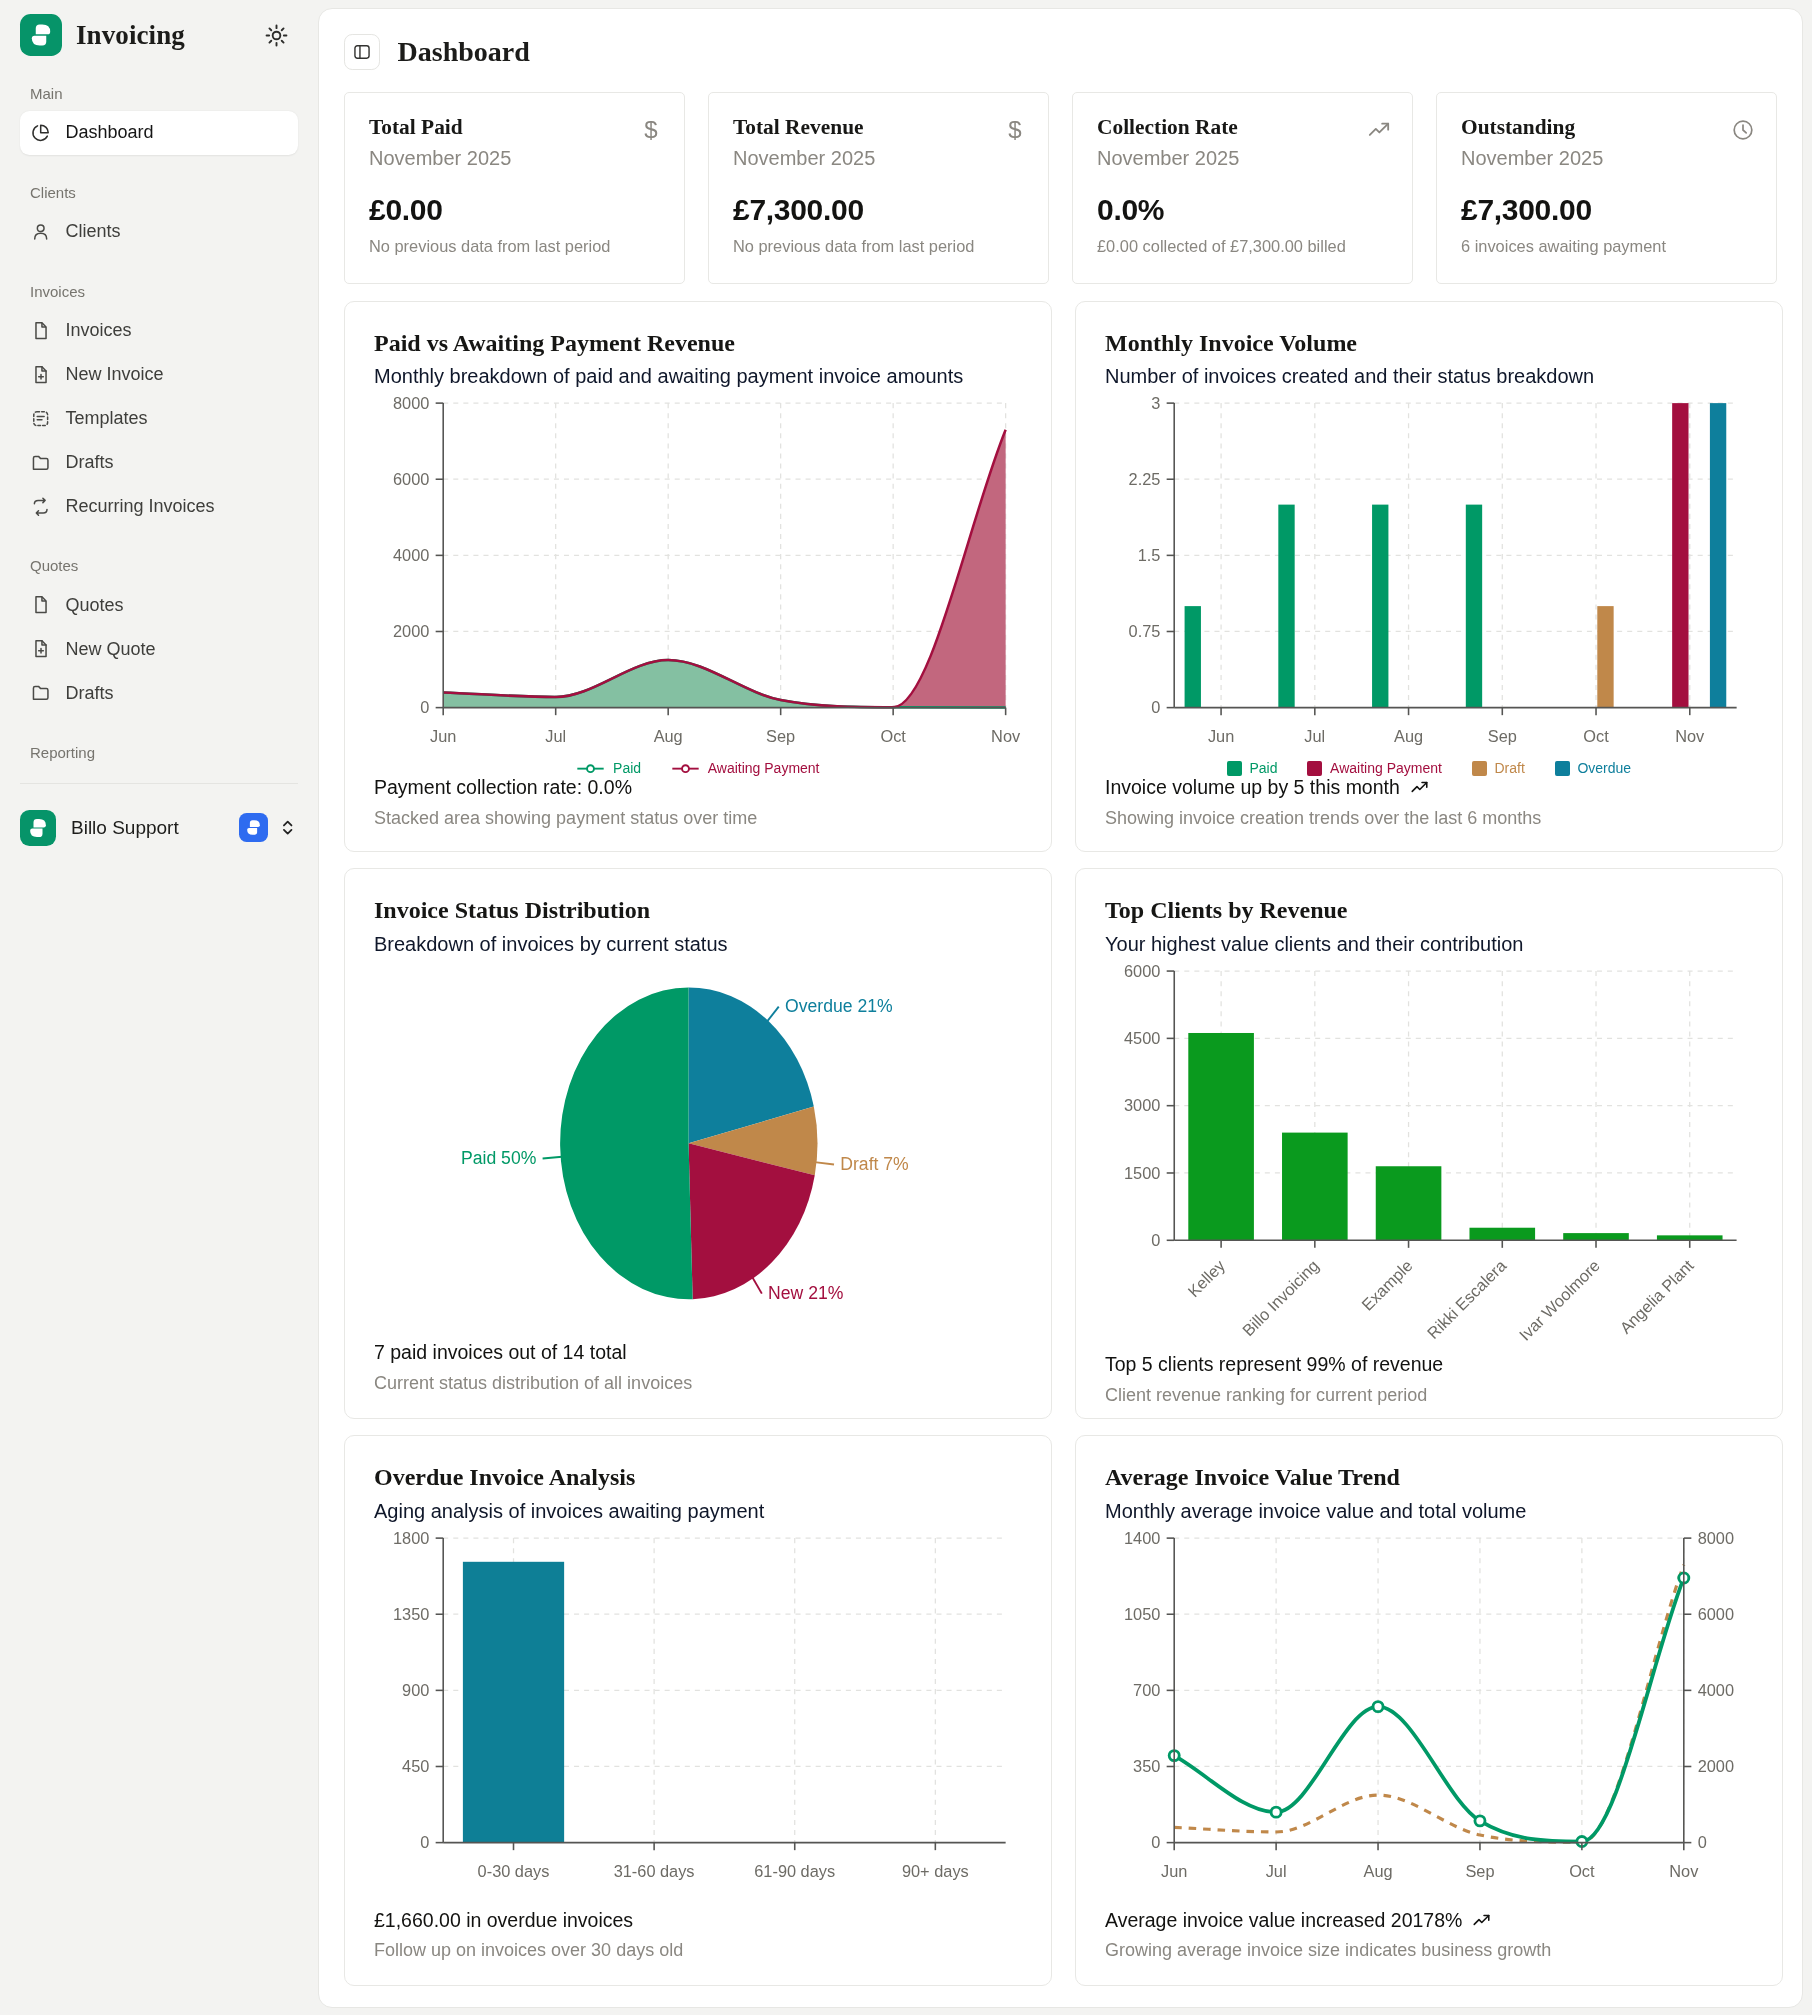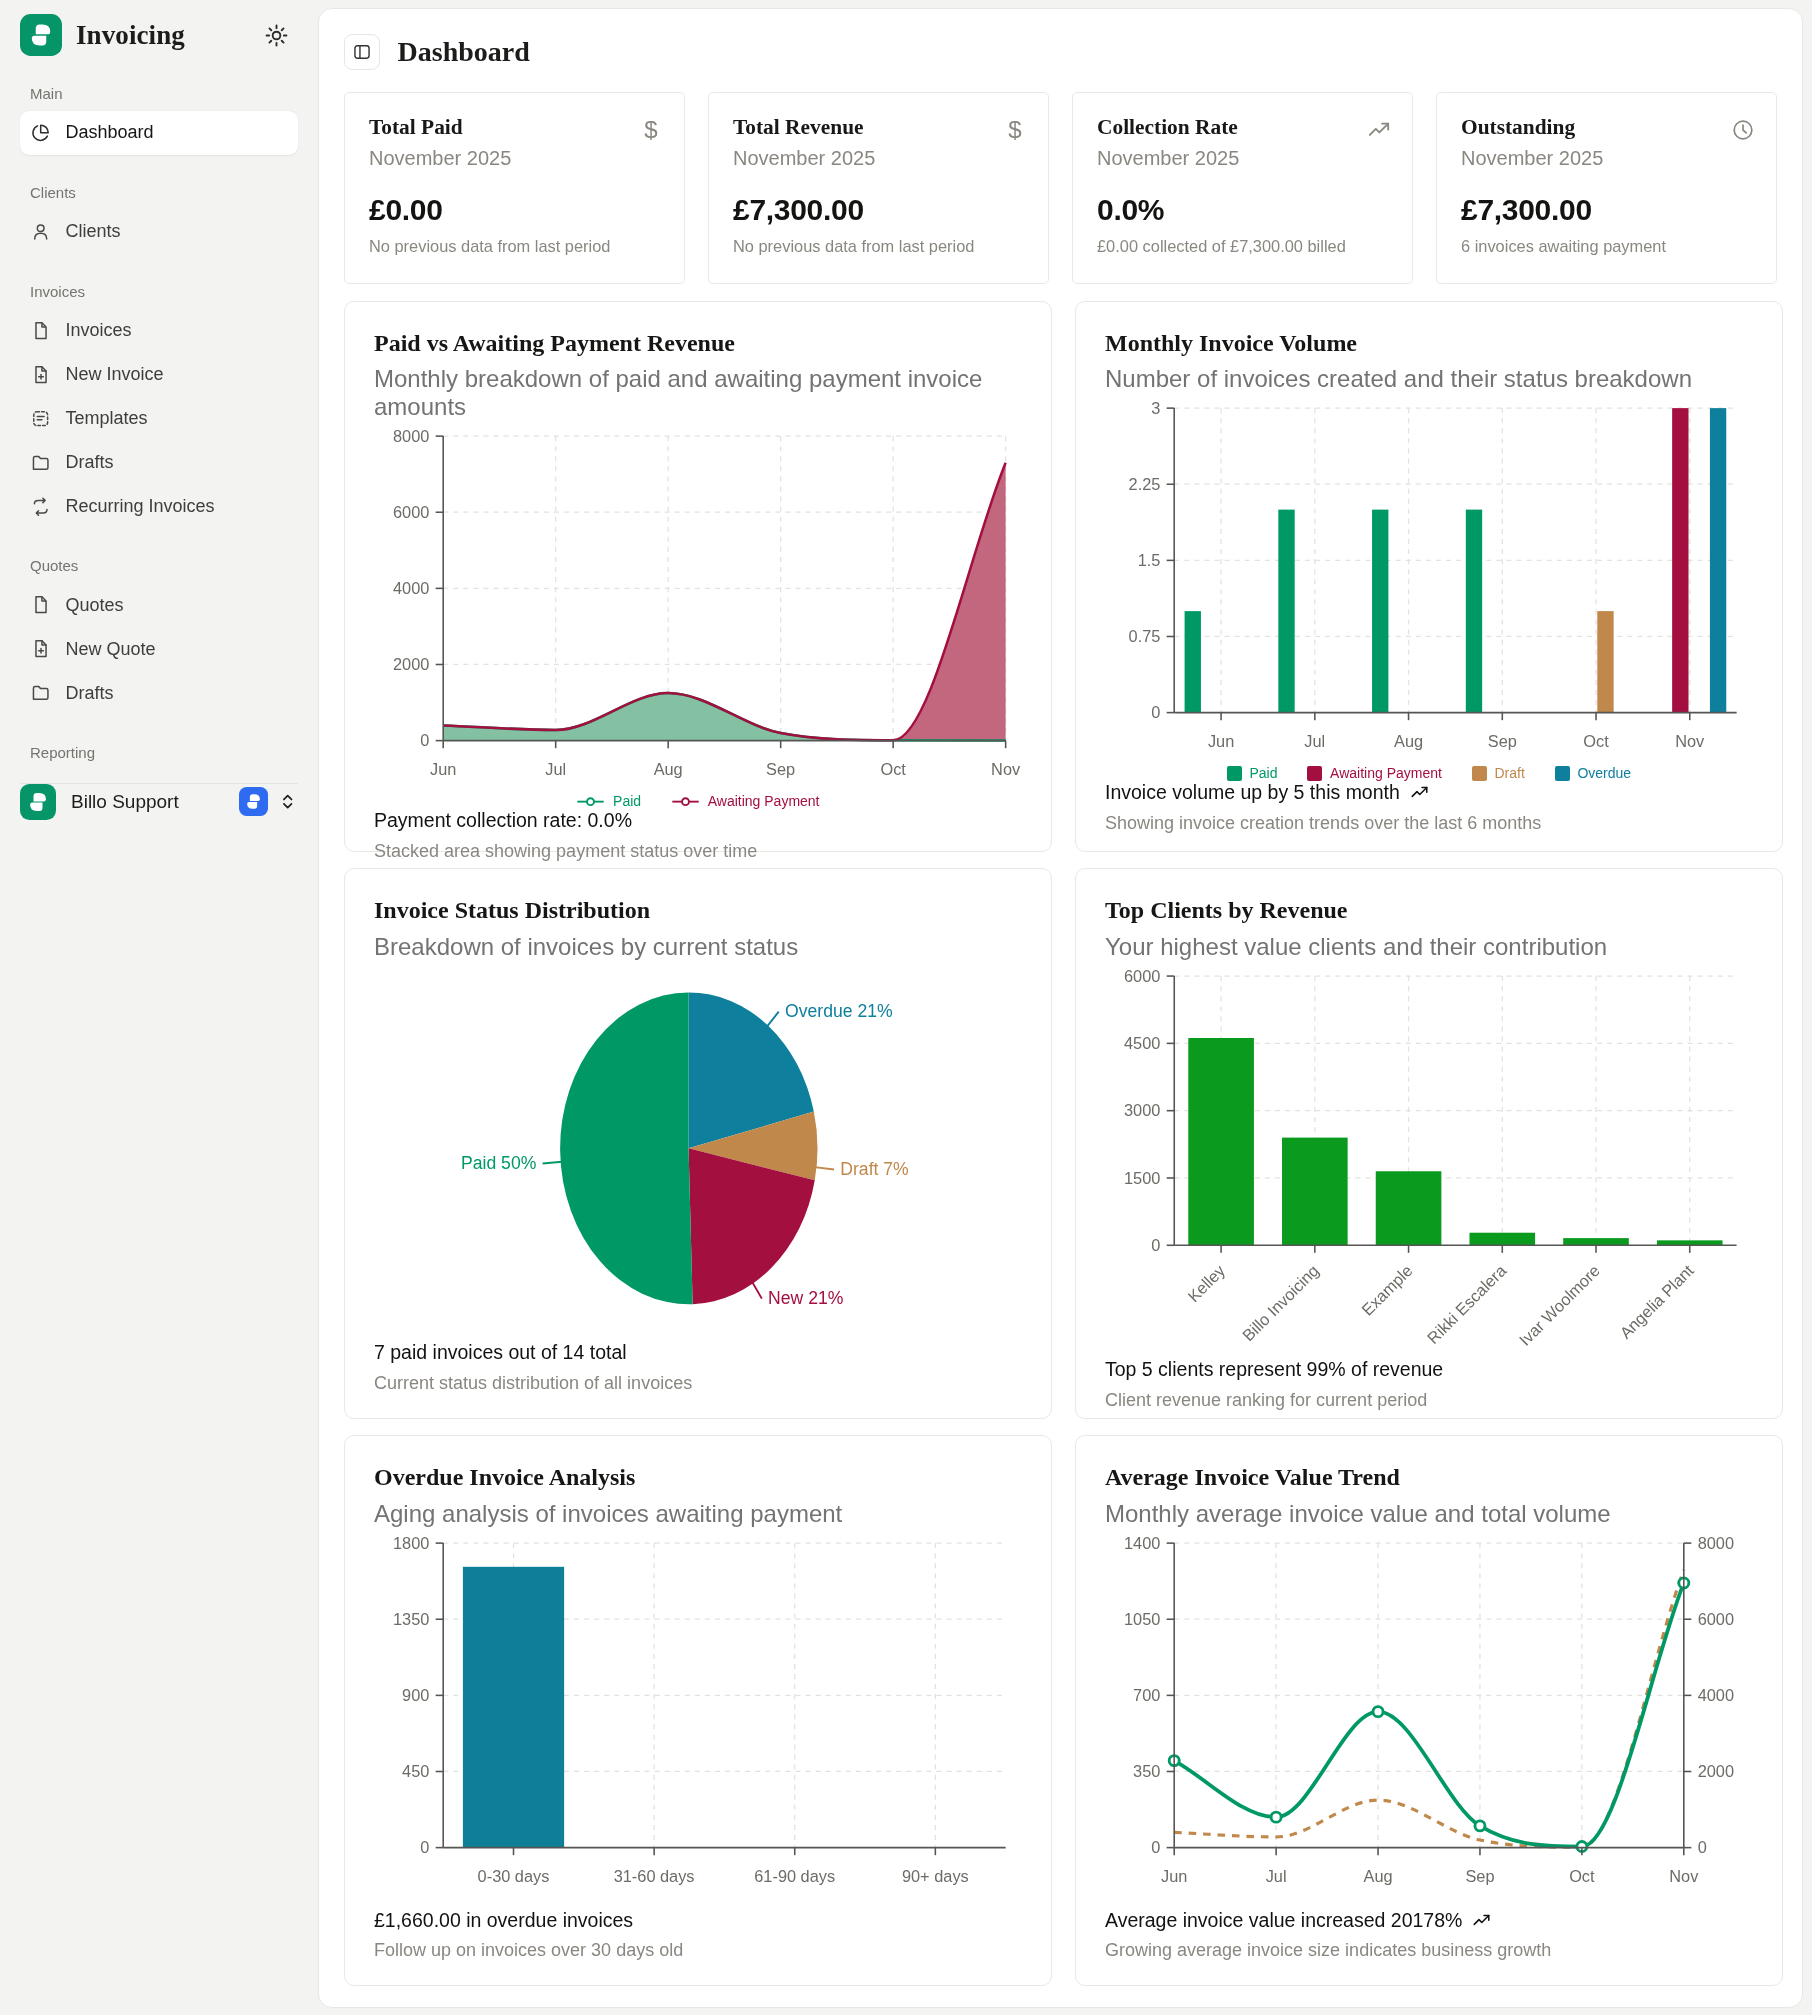--- a/index.html
+++ b/index.html
@@ -13,21 +13,21 @@
   .brand-name { font-family:"Liberation Serif","DejaVu Serif",serif; font-weight:700; font-size:27px; margin-left:14px; letter-spacing:0.1px; }
   .brand-spacer { flex:1; }
   .theme-btn { width:28px; height:28px; display:flex; align-items:center; justify-content:center; cursor:pointer; margin-right:7.6px; }
   .nav-label { font-size:15px; color:#76746e; margin:29px 0 8.8px 10px; }
   .nav-item { display:flex; align-items:center; height:44px; border-radius:9.4px; padding:0 10px; color:#3e3e3b; cursor:pointer; }
   .nav-item .nav-ic { width:21.4px; height:21.4px; flex:none; display:flex; }
   .nav-item .nav-text { font-size:18px; margin-left:14px; white-space:nowrap; }
   .nav-item.active { background:#ffffff; box-shadow:0 0.6px 1.9px rgba(0,0,0,.07); color:#161616; }
   .nav-item.active .nav-text { font-weight:500; }
   .side-divider { height:1.3px; background:#e4e4e1; margin:21.4px 0 0 0; }
-  .side-footer { display:flex; align-items:center; margin-top:0; }
+  .side-footer { display:flex; align-items:center; margin-top:26px; }
   .avatar { width:36px; height:36px; border-radius:9.4px; background:#069469; position:relative; flex:none; }
   .side-footer .user-name { font-size:19px; color:#1d1d1b; margin-left:15px; flex:1; }
   .mini-app { width:29px; height:29px; border-radius:7.6px; background:#2e6bf0; position:relative; flex:none; }
   
 
   
   .main-panel { position:absolute; left:318px; top:7.6px; width:1485px; height:2000px; background:#ffffff; border:1.3px solid #e7e7e4; border-radius:14px; padding:25px; }
   .page-header { display:flex; align-items:center; }
   .collapse-btn { width:36px; height:36px; border:1.3px solid #e5e5e2; border-radius:8.2px; background:#fff; display:flex; align-items:center; justify-content:center; cursor:pointer; }
   .page-title { font-family:"Liberation Serif","DejaVu Serif",serif; font-weight:700; font-size:28px; margin-left:17.6px; }
@@ -36,21 +36,21 @@
   .stat-card { background:#fff; border:1.3px solid #e8e8e5; border-radius:5px; height:192px; padding:21.4px 24px; position:relative; }
   .stat-title { font-family:"Liberation Serif","DejaVu Serif",serif; font-weight:700; font-size:21.4px; color:#181816; }
   .stat-period { font-size:20px; color:#8a8781; margin-top:7.6px; }
   .stat-value { font-size:30px; font-weight:700; letter-spacing:-0.3px; margin-top:22.7px; color:#131311; }
   .stat-caption { font-size:16.4px; color:#8a8781; margin-top:10px; }
   .stat-icon { position:absolute; top:25px; right:21.4px; width:24px; height:24px; }
 
   .charts-grid { display:grid; grid-template-columns:repeat(2,1fr); gap:16.4px 23px; margin-top:16.4px; }
   .chart-card { background:#fff; border:1.3px solid #e8e8e5; border-radius:10px; height:551px; padding:28px 29px 24px; display:flex; flex-direction:column; }
   .chart-title { font-family:"Liberation Serif","DejaVu Serif",serif; font-weight:700; font-size:24px; color:#161614; }
-  .chart-subtitle { font-size:24px; color:#737373; margin-top:8.8px; }
+  .chart-subtitle { font-size:20px; color:#0f172a; margin-top:8.8px; }
   .chart-host { margin-top:5px; }
   .chart-host text { font-family:"Liberation Sans","DejaVu Sans",sans-serif; }
   .legend { display:flex; justify-content:center; align-items:center; gap:30px; margin-top:0px; }
   .lg-item { display:flex; align-items:center; gap:7.6px; }
   .lg-sq { width:15px; height:15px; border-radius:1.9px; display:inline-block; }
   .lg-lb { font-size:14px; }
   .chart-footer-primary { margin-top:auto; font-size:19.5px; font-weight:500; color:#121210; display:flex; align-items:center; gap:10px; }
   .chart-footer-secondary { font-size:18px; color:#8a8781; margin-top:8.8px; }
 </style>
 </head>

